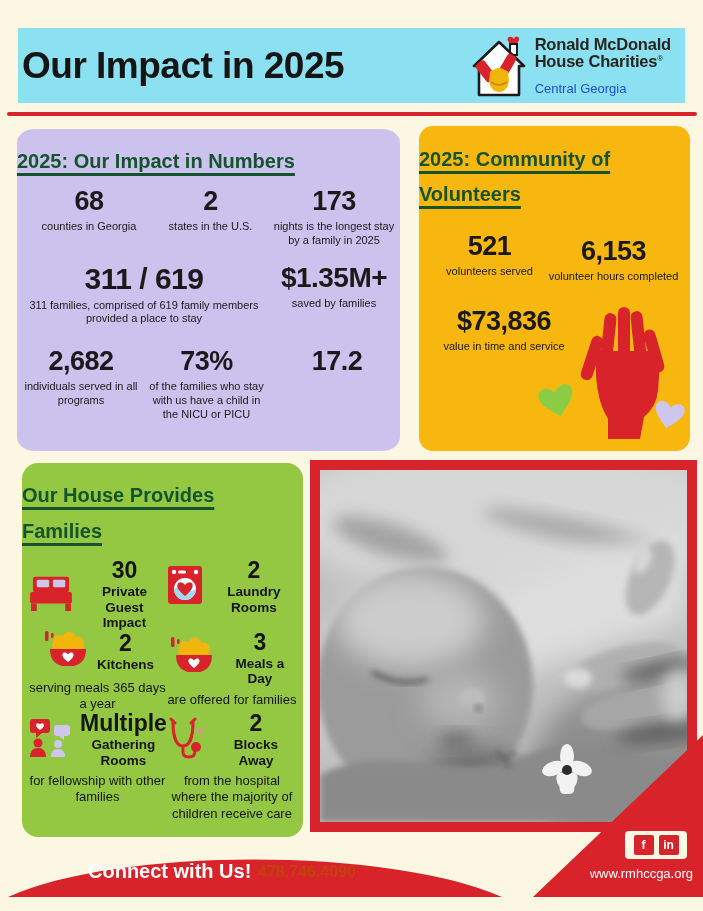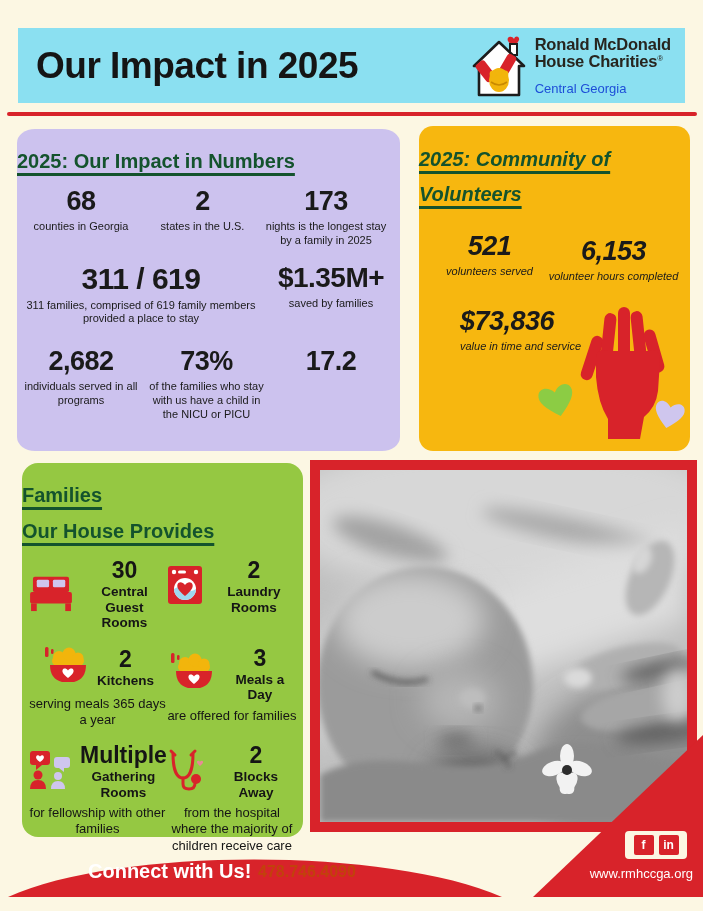--- a/index.html
+++ b/index.html
@@ -8,83 +8,83 @@
     position:relative; width:703px; height:911px; margin:0 auto;
     background:#fcf7e3; overflow:hidden;
   }
   
   .header {
     position:absolute; left:18px; top:28px; width:667px; height:75px;
     background:#8be0f1; display:flex; align-items:center;
   }
   .page-title {
     font-size:37px; font-weight:800; color:#151515; letter-spacing:-0.5px;
-    padding-left:18px; flex:1;
+    padding-left:4px; flex:1;
   }
   .logo { display:flex; align-items:center; gap:7px; padding-right:14px; }
   .logo-text { line-height:1.02; }
   .logo-line { font-size:16.5px; font-weight:800; color:#27251f; letter-spacing:-0.2px; }
   .logo-reg { font-size:8px; vertical-align:super; font-weight:400; }
   .logo-sub { font-size:13px; color:#1d4ed8; margin-top:12px; }
   .divider {
     position:absolute; left:7px; top:112px; width:690px; height:4px;
     background:#d8232a; border-radius:2px;
   }
   
   .panel-title {
     font-weight:800; color:#14532d; font-size:20px;
     text-decoration:underline; text-decoration-thickness:2.5px; text-underline-offset:5px;
     line-height:1.7;
   }
   .impact-panel {
     position:absolute; left:17px; top:129px; width:383px; height:322px;
     background:#ccc2ee; border-radius:18px / 14px; padding-top:15px;
   }
-  .stat-row { display:flex; justify-content:flex-start; }
+  .stat-row { display:flex; justify-content:flex-end; }
   .stat { text-align:center; }
   .stat-value { font-size:27px; font-weight:800; color:#1a1a1a; letter-spacing:-0.5px; }
   .stat-label { font-size:11px; color:#1a1a1a; line-height:1.25; margin-top:3px; }
   .impact-panel .row1 { margin-top:8px; }
   .impact-panel .row1 .stat:nth-child(1){ width:128px; }
   .impact-panel .row1 .stat:nth-child(2){ width:115px; }
   .impact-panel .row1 .stat:nth-child(3){ width:132px; }
   .impact-panel .row2 { margin-top:14px; }
   .impact-panel .row2 .stat:nth-child(1){ width:248px; }
   .impact-panel .row2 .stat:nth-child(1) .stat-value{ font-size:30px; }
   .impact-panel .row2 .stat:nth-child(2){ width:132px; }
   .impact-panel .row2 .stat:nth-child(2) .stat-value{ font-size:28px; }
   .impact-panel .row3 { margin-top:20px; }
   .impact-panel .row3 .stat:nth-child(1){ width:128px; }
   .impact-panel .row3 .stat:nth-child(2){ width:123px; }
-  .impact-panel .row3 .stat:nth-child(3){ width:126px; }
+  .impact-panel .row3 .stat:nth-child(3){ width:126px;margin-left:6px; }
 
   .volunteers-panel {
     position:absolute; left:419px; top:126px; width:271px; height:325px;
-    background:#f7b70f; border-radius:14px; padding-top:16px;font-style:italic;
+    background:#f7b70f; border-radius:14px; padding-top:16px;
   }
   .volunteers-panel .panel-title { line-height:1.75; }
   .vol-row { display:flex; justify-content:center; margin-top:14px;align-items:center; }
   .vol-row .stat:nth-child(1){ width:118px; }
   .vol-row .stat:nth-child(2){ width:130px; margin-top:10px; }
-  .vol-value-big { margin-top:22px; margin-left:41px; width:150px; text-align:left; }
+  .vol-value-big { margin-top:22px; margin-left:10px; width:150px; text-align:center; }
   .vol-value-big .stat-value { font-size:27px; }
   .hand-art { position:absolute; right:14px; bottom:8px; }
   .heart-art { position:absolute; }
   .heart-green { left:118px; bottom:28px; }
   .heart-lav { right:4px; bottom:16px; }
 
   
   .house-panel {
     position:absolute; left:22px; top:463px; width:281px; height:374px;
     background:#95c842; border-radius:16px; padding-top:14px;
   }
   .house-panel .panel-title { font-size:20px; line-height:1.8; }
   .house-grid {
     display:grid; grid-template-columns:1fr 1fr; margin-top:10px;
-    row-gap:16px; padding:0 6px;
+    padding:0 6px;
   }
   .h-item { text-align:center; }
   .h-top { display:flex; align-items:center; justify-content:center; gap:8px; }
   .h-icon { flex:0 0 auto; }
   .h-text { text-align:center; }
   .h-value { font-size:23px; font-weight:800; color:#151515; line-height:1; }
   .h-label { font-size:13.5px; font-weight:800; color:#151515; line-height:1.15; margin-top:2px; }
   .h-sub { font-size:13px; color:#151515; line-height:1.25; margin-top:5px; }
 
   
@@ -233,40 +233,40 @@
     </span>
     <span class="heart-art heart-lav">
       <svg width="34" height="32" viewBox="0 0 36 32" style="transform:rotate(12deg)">
         <path d="M18 30 C6 20 1 13 3 7 C5 1 13 1 18 8 C23 1 31 1 33 7 C35 13 30 20 18 30 Z" fill="#cfc6ee"></path>
       </svg>
     </span>
   </div>
 
   <div class="house-panel">
     <div class="panel-title">
+      <div>Our House Provides</div>
       <div>Families</div>
-      <div>Our House Provides</div>
     </div>
     <div class="house-grid">
 
       <div class="h-item">
         <div class="h-top">
           <span class="h-icon">
             <svg width="46" height="38" viewBox="0 0 48 40">
               <rect x="5" y="3" width="38" height="16" rx="2" fill="#d8232a"></rect>
               <rect x="9" y="6" width="13" height="8" rx="1.5" fill="#cfc6ee"></rect>
               <rect x="26" y="6" width="13" height="8" rx="1.5" fill="#cfc6ee"></rect>
               <rect x="2" y="19" width="44" height="12" rx="2" fill="#d8232a"></rect>
               <rect x="3" y="31" width="6" height="8" fill="#d8232a"></rect>
               <rect x="39" y="31" width="6" height="8" fill="#d8232a"></rect>
             </svg>
           </span>
           <div class="h-text">
             <div class="h-value">30</div>
-            <div class="h-label">Central Guest Rooms</div>
+            <div class="h-label">Private Guest Impact</div>
           </div>
         </div>
       </div>
 
       <div class="h-item">
         <div class="h-top">
           <span class="h-icon">
             <svg width="36" height="40" viewBox="0 0 36 40">
               <rect x="1" y="1" width="34" height="38" rx="3" fill="#d8232a"></rect>
               <circle cx="7" cy="7" r="2.2" fill="#ffffff"></circle>

